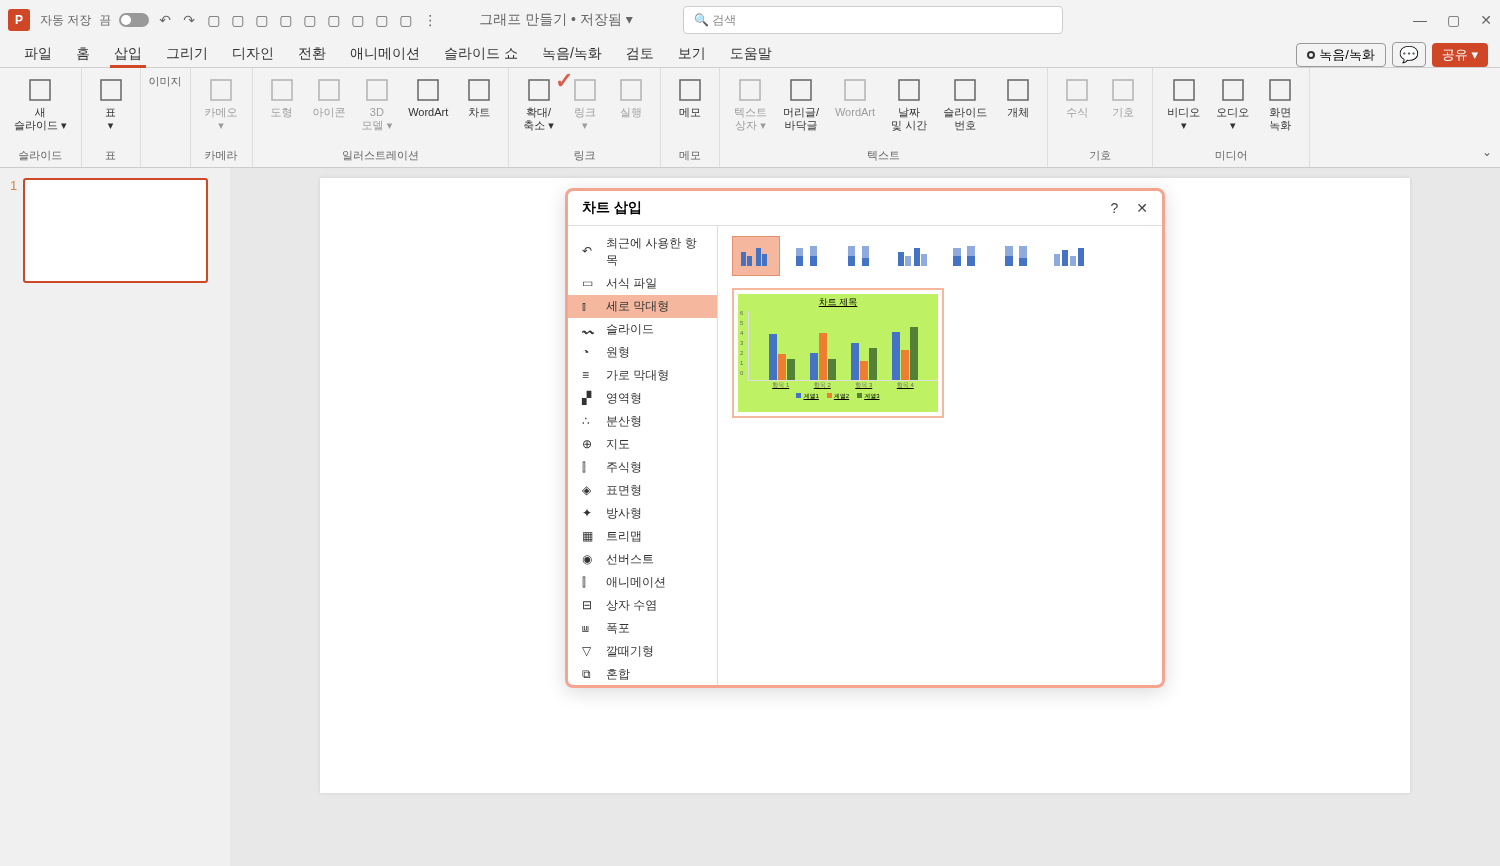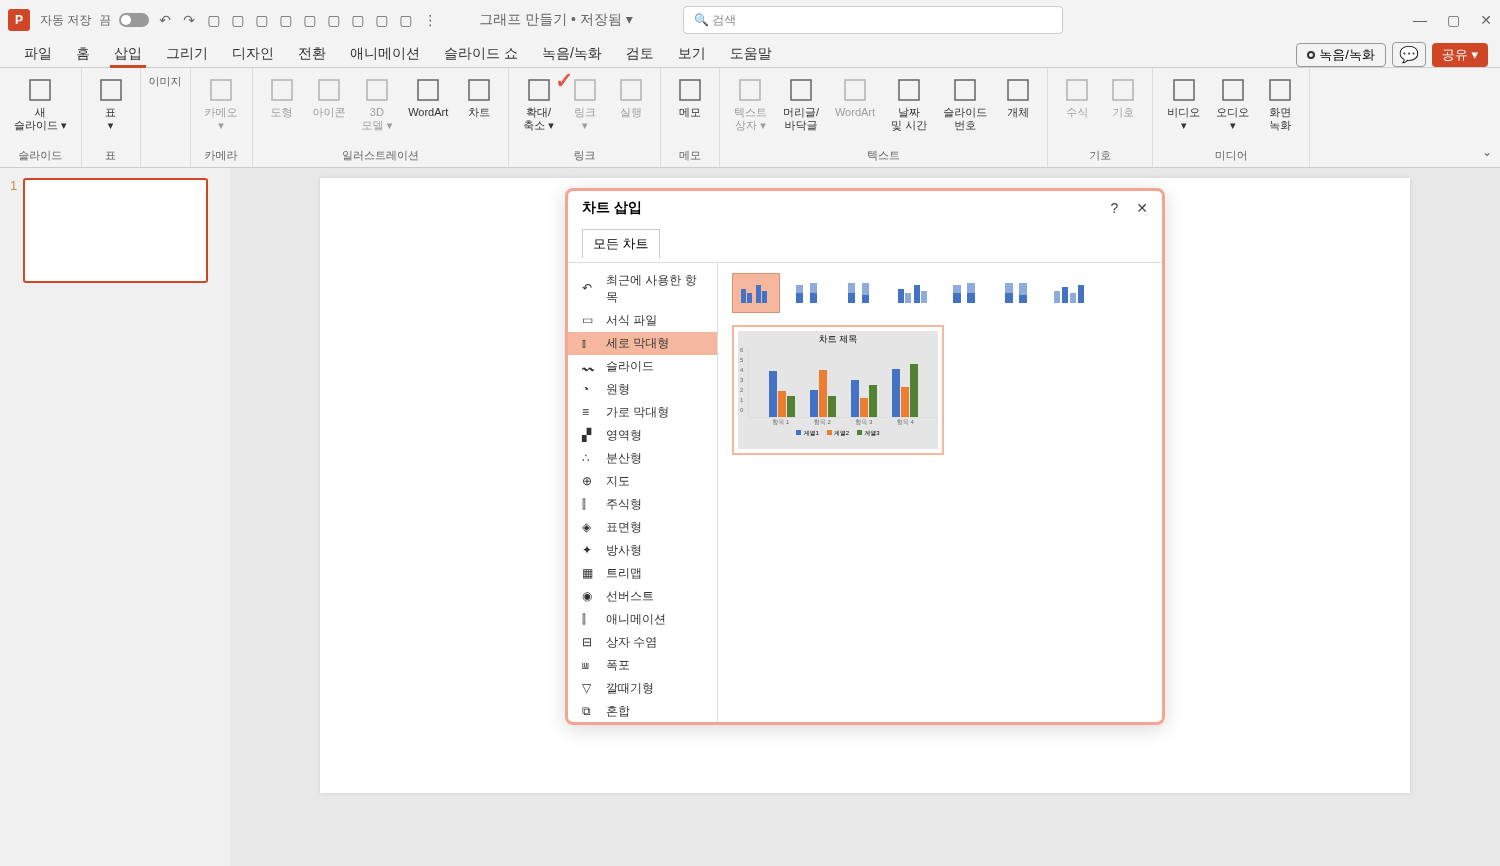--- a/index.html
+++ b/index.html
@@ -59,21 +59,21 @@
     .chart-cat-list { width: 150px; border-right: 1px solid #ddd; padding: 6px 0; overflow-y: auto; }
     .chart-cat-item { display: flex; align-items: center; gap: 8px; padding: 3px 14px; font-size: 12px; color: #333; cursor: pointer; }
     .chart-cat-item.selected { background: #f5b89f; }
     .chart-cat-icon { width: 16px; height: 16px; flex-shrink: 0; }
     .chart-right { flex: 1; padding: 10px 14px; }
     .chart-subtypes { display: flex; gap: 4px; margin-bottom: 12px; }
     .chart-subtype { width: 48px; height: 40px; border: 1px solid transparent; display: flex; align-items: center; justify-content: center; cursor: pointer; }
     .chart-subtype.selected { background: #f5b89f; border-color: #e09070; }
     .chart-subtype-title { font-size: 15px; margin-bottom: 10px; }
     .chart-preview { width: 212px; height: 130px; border: 2px solid #f5b89f; padding: 4px; }
-    .chart-preview-inner { width: 100%; height: 100%; background: #e5e5e5; position: relative; }
+    .chart-preview-inner { width: 100%; height: 100%; background: #bef264; position: relative; text-decoration: underline; }
     .preview-title { font-size: 9px; text-align: center; padding: 2px; }
     .preview-bars { display: flex; justify-content: space-around; align-items: flex-end; height: 70px; padding: 0 12px; border-left: 1px solid #ddd; border-bottom: 1px solid #ddd; margin-left: 10px; }
     .preview-ylabels { position: absolute; left: 2px; top: 14px; font-size: 6px; color: #666; line-height: 10px; }
     .bar-group { display: flex; gap: 1px; align-items: flex-end; }
     .bar { width: 8px; }
     .bar.s1 { background: #4472c4; }
     .bar.s2 { background: #ed7d31; }
     .bar.s3 { background: #548235; }
     .preview-xlabels { display: flex; justify-content: space-around; font-size: 6px; color: #666; padding: 0 12px; margin-left: 10px; }
     .preview-legend { display: flex; justify-content: center; gap: 8px; font-size: 6px; margin-top: 2px; }
@@ -399,23 +399,20 @@
     <div class="slide-canvas"></div>
 
     <div class="dialog-overlay">
       <div class="dialog">
         <div class="dialog-header">
           <span class="dialog-title">차트 삽입</span>
           <div class="dialog-header-right">
             <span>?</span>
             <span>✕</span>
           </div>
-        </div>
-        <div class="dialog-tabs">
-          <span class="dialog-tab">모든 차트</span>
         </div>
         <div class="dialog-body">
           <div class="chart-cat-list" id="chart-cat-list">
               <div class="chart-cat-item">
                 <span class="chart-cat-icon">↶</span>
                 <span>최근에 사용한 항목</span>
               </div>
               <div class="chart-cat-item">
                 <span class="chart-cat-icon">▭</span>
                 <span>서식 파일</span>

